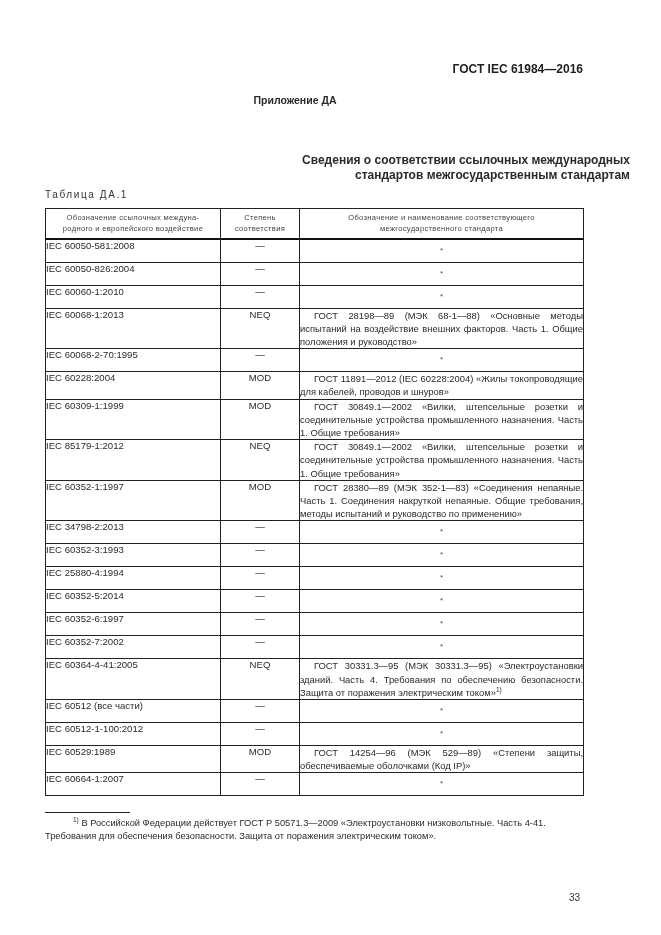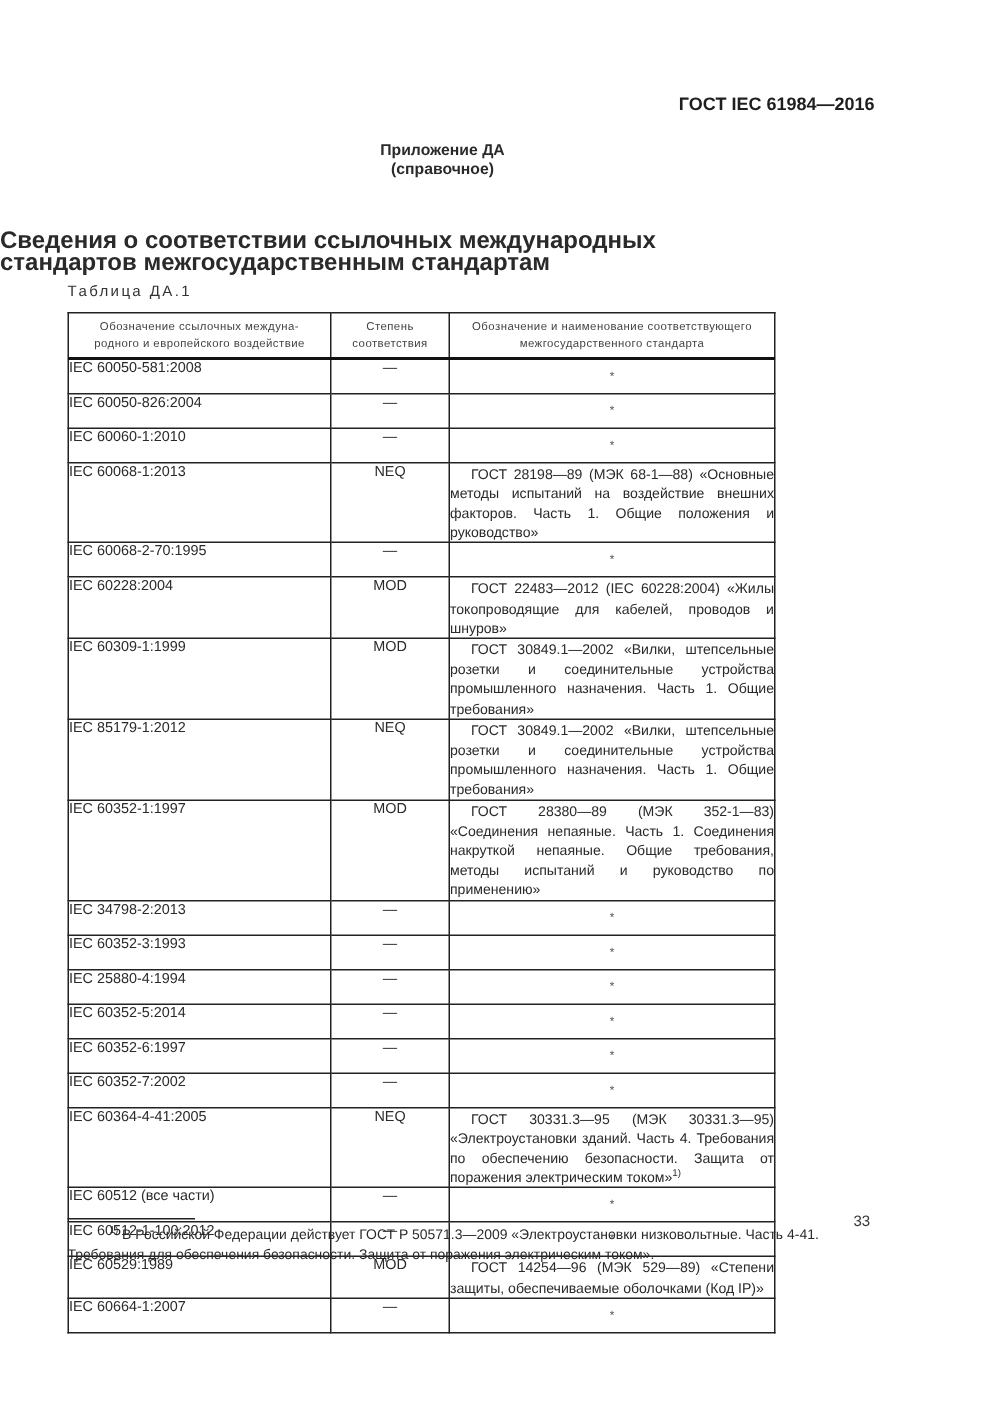--- a/index.html
+++ b/index.html
@@ -1,47 +1,46 @@
 <!DOCTYPE html>
 <html><head>
 <meta charset="utf-8">
 <style>
   html, body { margin: 0; padding: 0; background: #ffffff; }
   body { width: 661px; height: 935px; position: relative; overflow: hidden;
          font-family: "Liberation Sans", sans-serif; color: #2a2a2a; }
   .doc-code { position: absolute; top: 62px; right: 78px; font-weight: bold; font-size: 12px; color: #1e1e1e; }
   .appendix { position: absolute; top: 94px; left: 0; width: 590px; text-align: center; font-size: 10.5px; line-height: 13px; }
   .appendix .t1 { font-weight: bold; }
-  .section-title { position: absolute; top: 153px; left: 0; width: 630px; text-align: left; font-weight: bold; font-size: 16px; line-height: 15px; }
+  .section-title { position: absolute; top: 153px; left: 0; width: 630px; text-align: right; font-weight: bold; font-size: 12px; line-height: 15px; }
   .table-label { position: absolute; top: 189px; left: 45px; font-size: 10px; letter-spacing: 1.6px; color: #333; }
-  table.main { position: absolute; top: 208px; left: 45px; width: 472px; border-collapse: collapse; font-size: 9.6px; }
+  table.main { position: absolute; top: 208px; left: 45px; width: 539px; border-collapse: collapse; font-size: 9.6px; }
   table.main td, table.main th { border: 1.3px solid #222; vertical-align: top; padding: 0; }
   table.main th { font-weight: normal; font-size: 7.6px; color: #444; letter-spacing: 0.3px; line-height: 11px; padding: 3px 4px 4px; text-align: center; vertical-align: middle; }
   table.main thead tr { border-bottom: 2px solid #111; }
   .c1 { width: 166px; }
   .c2 { width: 70px; margin-top: 36px; }
   td.std { padding: 5px 0 3px 21px; line-height: 12px; }
   td.deg { text-align: center; padding: 5px 0 3px; line-height: 12px; }
   td.desc { padding: 5px 6px 4px 6px; line-height: 13.2px; text-align: justify; font-size: 9.4px; }
   td.desc .indent { display: inline-block; width: 14px; }
   td.desc.star { text-align: center; font-size: 8px; color: #555; padding-top: 4px; }
   tr.r1 { height: 23px; }
   .sup { font-size: 6.5px; vertical-align: super; line-height: 0; }
   .fn-rule { position: absolute; top: 812px; left: 45px; width: 85px; border-top: 1px solid #222; }
   .footnote { position: absolute; top: 817px; left: 45px; width: 540px; font-size: 9.3px; line-height: 13px; color: #2a2a2a; text-indent: 28px; }
-  .page-num { position: absolute; top: 809px; left: 569px; font-size: 10px; color: #333; }
+  .page-num { position: absolute; top: 892px; left: 569px; font-size: 10px; color: #333; }
 </style>
 </head>
 <body>
 
 <div class="doc-code">ГОСТ IEC 61984—2016</div>
 
 <div class="appendix">
   <div class="t1">Приложение ДА</div>
-  <div class="t1">(справочное)</div>
 </div>
 
 <div class="section-title">
   <div>Сведения о соответствии ссылочных международных</div>
   <div>стандартов межгосударственным стандартам</div>
 </div>
 
 <div class="table-label">Таблица ДА.1</div>
 
 <table class="main">
@@ -83,21 +82,21 @@
         <td class="desc"><span class="indent"></span><span>ГОСТ 28198—89 (МЭК 68-1—88) «Основные методы испытаний на воздействие внешних факторов. Часть 1. Общие положения и руководство»</span></td>
       </tr>
       <tr class="r1">
         <td class="std">IEC 60068-2-70:1995</td>
         <td class="deg">—</td>
         <td class="desc star">*</td>
       </tr>
       <tr>
         <td class="std">IEC 60228:2004</td>
         <td class="deg">MOD</td>
-        <td class="desc"><span class="indent"></span><span>ГОСТ 22483—2012 (IEC 60228:2004) «Жилы токопроводящие для кабелей, проводов и шнуров»</span></td>
+        <td class="desc"><span class="indent"></span><span>ГОСТ 11891—2012 (IEC 60228:2004) «Жилы токопроводящие для кабелей, проводов и шнуров»</span></td>
       </tr>
       <tr>
         <td class="std">IEC 60309-1:1999</td>
         <td class="deg">MOD</td>
         <td class="desc"><span class="indent"></span><span>ГОСТ 30849.1—2002 «Вилки, штепсельные розетки и соединительные устройства промышленного назначения. Часть 1. Общие требования»</span></td>
       </tr>
       <tr>
         <td class="std">IEC 85179-1:2012</td>
         <td class="deg">NEQ</td>
         <td class="desc"><span class="indent"></span><span>ГОСТ 30849.1—2002 «Вилки, штепсельные розетки и соединительные устройства промышленного назначения. Часть 1. Общие требования»</span></td>

